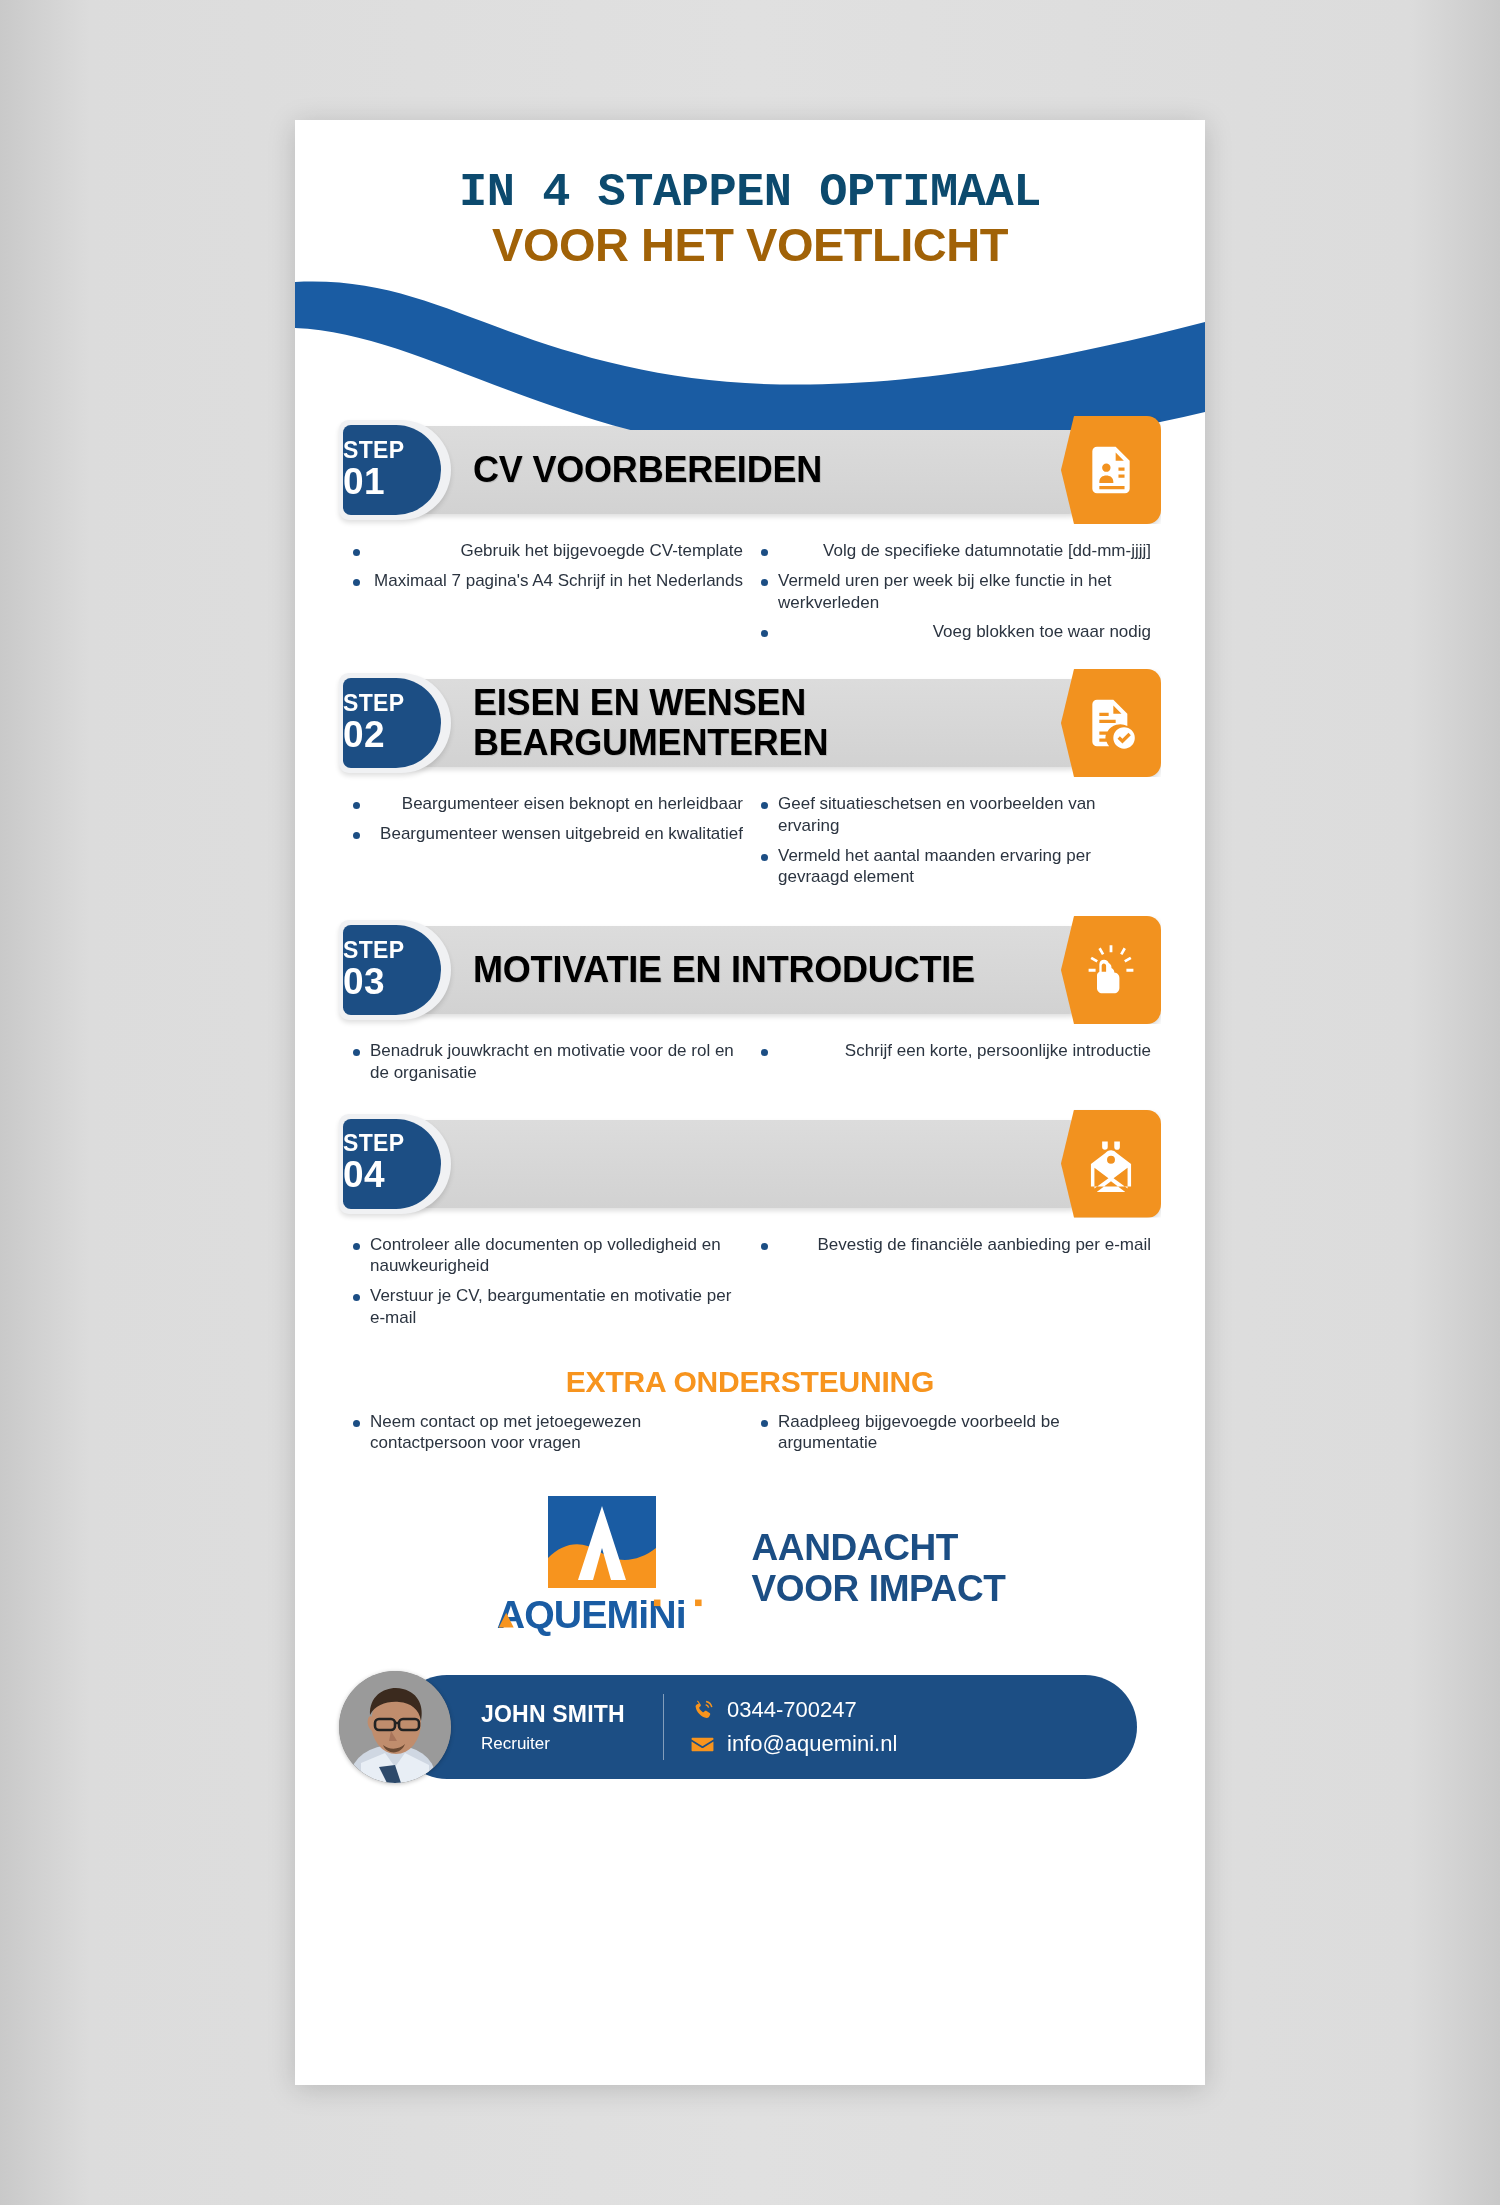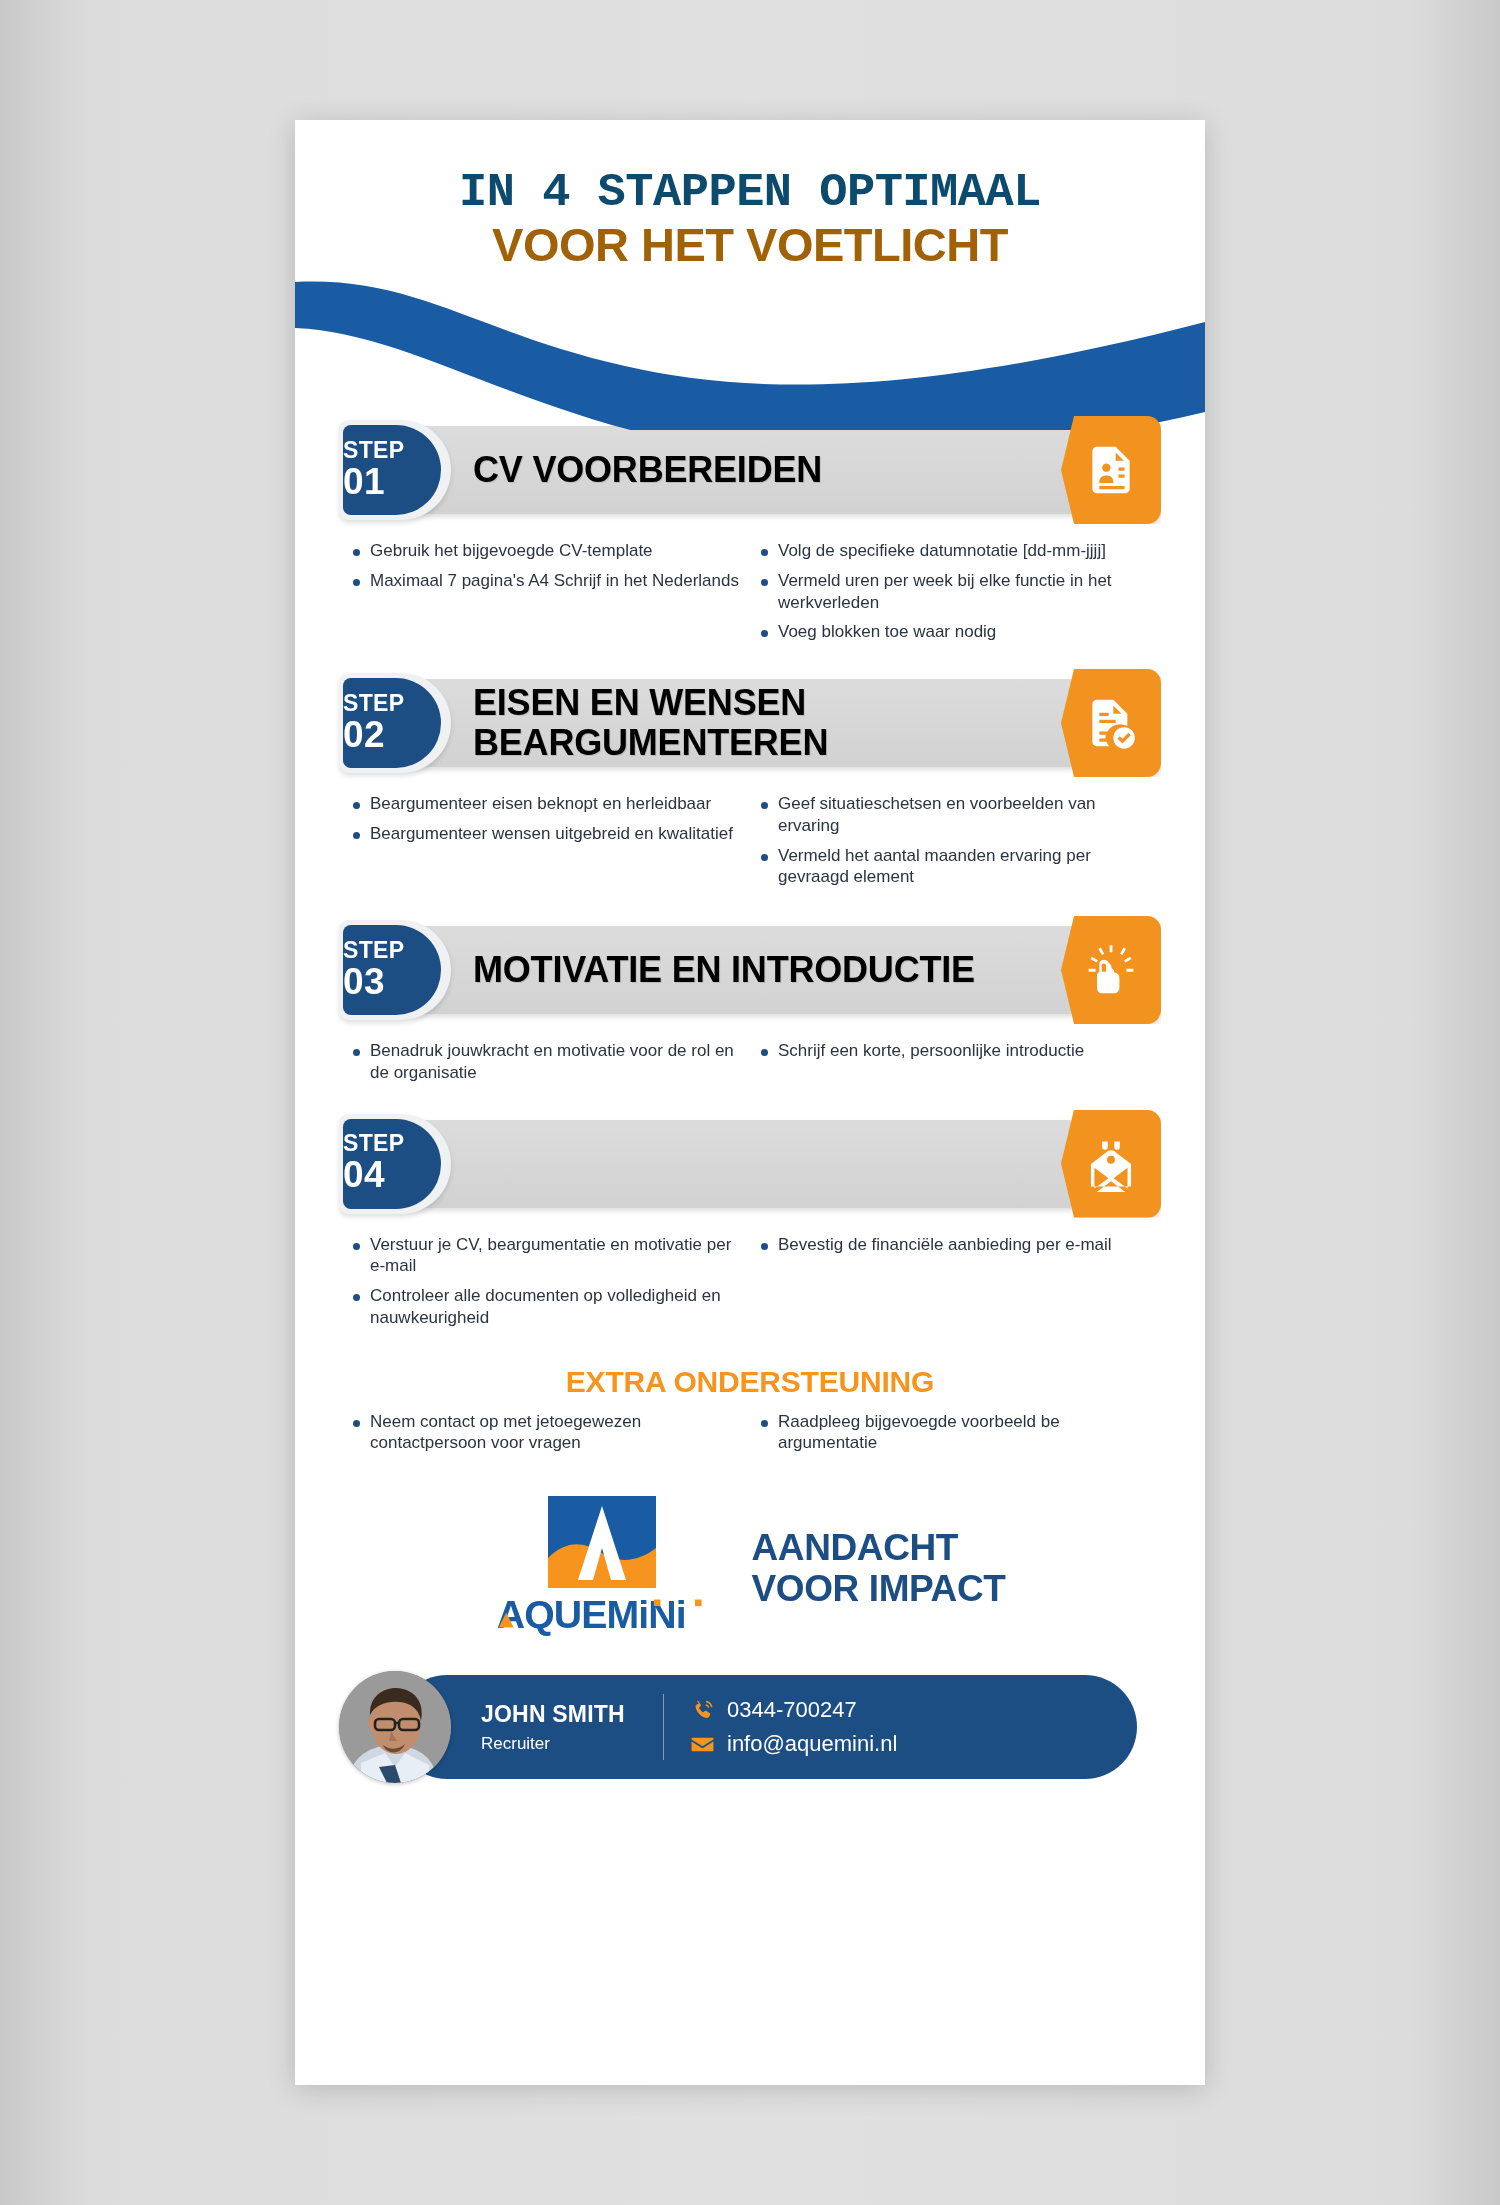--- a/index.html
+++ b/index.html
@@ -96,20 +96,21 @@
 
   
   .bullets {
     display: flex; gap: 18px;
     padding: 14px 10px 0 14px;
   }
   .bullet-col { width: 50%; }
   .bullet {
     display: flex; align-items: flex-start;
     margin-bottom: 8px;
+    justify-content: space-between;
   }
   .bullet-dot {
     flex: 0 0 auto;
     width: 7px; height: 7px; border-radius: 50%;
     background: #1c4e84;
     margin: 9px 10px 0 0;
   }
   .bullet-text {
     font-size: 17px; line-height: 1.28; color: #2b3440;
     font-family: "Liberation Sans", sans-serif;
@@ -317,25 +318,25 @@
       <div class="step-icon">
         <svg viewBox="0 0 24 24">
             <path d="M8.2 2.4h2.4v2.3a1.2 1.2 0 0 1-2.4 0V2.4zm5.2 0h2.4v2.3a1.2 1.2 0 0 1-2.4 0V2.4zM12 6.1c-1 0-1.9.5-2.4 1.2L3.4 12v9.6h17.2V12l-6.2-4.7A2.9 2.9 0 0 0 12 6.1zm0 2.4a1.7 1.7 0 1 1 0 3.4 1.7 1.7 0 0 1 0-3.4zM4.9 13.6l6 4.5-6 4.4v-8.9zm14.2 0v8.9l-6-4.4 6-4.5zM12 19.4l6.4 4.8H5.6l6.4-4.8z"></path>
           </svg>
       </div>
     </div>
     <div class="bullets">
       <div class="bullet-col">
         <div class="bullet">
             <span class="bullet-dot"></span>
+            <span class="bullet-text">Controleer alle documenten op volledigheid en nauwkeurigheid</span>
+          </div>
+        <div class="bullet">
+            <span class="bullet-dot"></span>
             <span class="bullet-text">Verstuur je CV, beargumentatie en motivatie per e-mail</span>
-          </div>
-        <div class="bullet">
-            <span class="bullet-dot"></span>
-            <span class="bullet-text">Controleer alle documenten op volledigheid en nauwkeurigheid</span>
           </div>
       </div>
       <div class="bullet-col">
         <div class="bullet">
             <span class="bullet-dot"></span>
             <span class="bullet-text">Bevestig de financiële aanbieding per e-mail</span>
           </div>
       </div>
     </div>
   </div>

